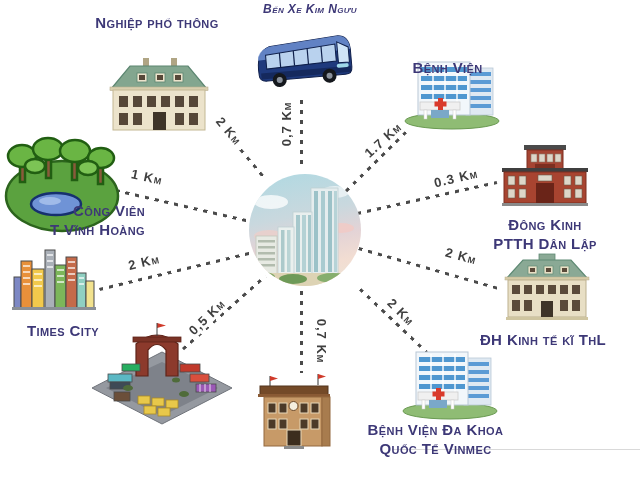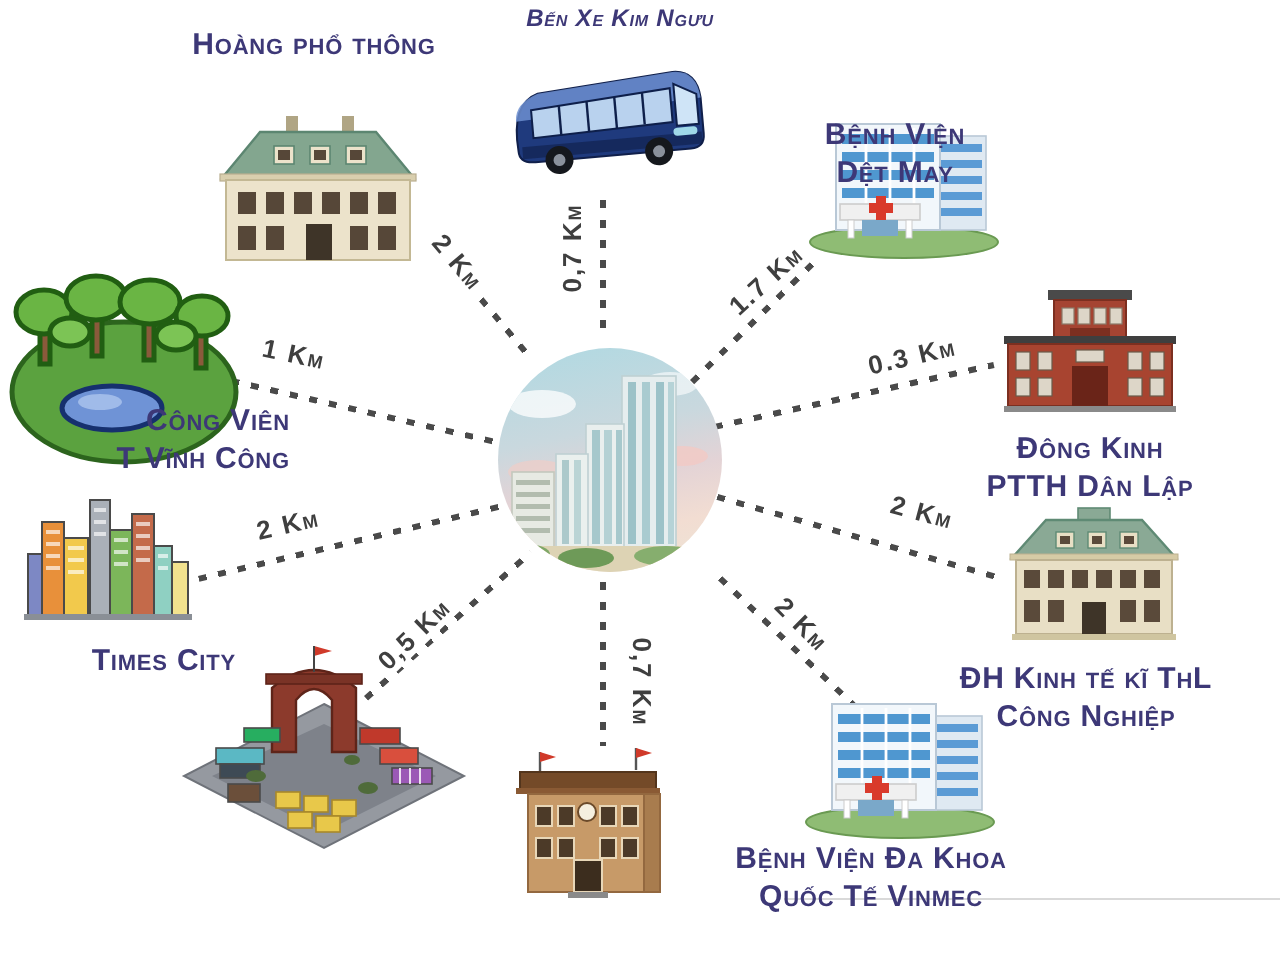--- a/index.html
+++ b/index.html
@@ -96,21 +96,21 @@
         <rect x="88" y="41" width="12" height="4" rx="2" fill="#9fd8e8"></rect>
         <circle cx="30" cy="52" r="7" fill="#15181d"></circle>
           <circle cx="30" cy="52" r="3" fill="#8a919c"></circle>
         <circle cx="80" cy="52" r="7" fill="#15181d"></circle>
           <circle cx="80" cy="52" r="3" fill="#8a919c"></circle>
       </g>
     </svg>
   </div>
 
   <div class="lbl" style="left:52px;top:13px;width:210px;">
-    <span class="l">Hoàng phổ thông</span>
+    <span class="l">Nghiệp phổ thông</span>
   </div>
   <div class="bld" style="left:97px;top:54px;width:124px;height:80px;">
     <svg viewBox="0 0 124 80">
       <rect x="46" y="4" width="6" height="10" fill="#b0a584"></rect>
         <rect x="74" y="4" width="6" height="10" fill="#b0a584"></rect>
       <polygon points="14,35 33,12 91,12 110,35" fill="#83a68f" stroke="#5c8671" stroke-width="1.2"></polygon>
       <rect x="40" y="19" width="10" height="9" fill="#ece3cb" stroke="#5c8671" stroke-width="0.8"></rect>
         <rect x="42" y="21" width="6" height="5" fill="#564738"></rect>
       <rect x="58" y="19" width="10" height="9" fill="#ece3cb" stroke="#5c8671" stroke-width="0.8"></rect>
         <rect x="60" y="21" width="6" height="5" fill="#564738"></rect>
@@ -127,21 +127,20 @@
       <rect x="22" y="59" width="9" height="12" fill="#564738"></rect>
         <rect x="36" y="59" width="9" height="12" fill="#564738"></rect>
       <rect x="56" y="58" width="13" height="18" fill="#3e3428"></rect>
       <rect x="78" y="59" width="9" height="12" fill="#564738"></rect>
         <rect x="92" y="59" width="9" height="12" fill="#564738"></rect>
     </svg>
   </div>
 
   <div class="lbl" style="left:385px;top:23px;width:125px;margin-top:35px;">
     <span class="l">Bệnh Viện</span>
-    <span class="l">Dệt May</span>
   </div>
   <div class="bld" style="left:402px;top:58px;width:100px;height:72px;">
     <svg viewBox="0 0 100 72">
       <ellipse cx="50" cy="63" rx="47" ry="8" fill="#8fbc74" stroke="#6a9a52" stroke-width="1"></ellipse>
       <rect x="64" y="10" width="27" height="47" fill="#dfe9f2" stroke="#b9c8d6" stroke-width="0.8"></rect>
       <rect x="66" y="14" width="23" height="4" fill="#5b9bd5"></rect>
         <rect x="66" y="22" width="23" height="4" fill="#5b9bd5"></rect>
       <rect x="66" y="30" width="23" height="4" fill="#5b9bd5"></rect>
         <rect x="66" y="38" width="23" height="4" fill="#5b9bd5"></rect>
       <rect x="66" y="46" width="23" height="4" fill="#5b9bd5"></rect>
@@ -176,21 +175,21 @@
         <ellipse cx="99" cy="34" rx="13" ry="10" fill="#6ab544"></ellipse>
         <ellipse cx="33" cy="42" rx="10" ry="7" fill="#7cc455"></ellipse>
         <ellipse cx="86" cy="44" rx="10" ry="7" fill="#7cc455"></ellipse>
       </g>
       <ellipse cx="54" cy="80" rx="25" ry="11" fill="#6f93d6" stroke="#16306e" stroke-width="2.5"></ellipse>
       <ellipse cx="48" cy="77" rx="11" ry="4" fill="#a9c2ec" opacity="0.85"></ellipse>
     </svg>
   </div>
   <div class="lbl" style="left:10px;top:201px;width:135px;text-align:right;">
     <span class="l">Công Viên</span>
-    <span class="l">T Vĩnh Công</span>
+    <span class="l">T Vĩnh Hoàng</span>
   </div>
 
   <div class="bld" style="left:498px;top:142px;width:94px;height:66px;">
     <svg viewBox="0 0 94 66">
       <rect x="26" y="3" width="42" height="5" fill="#4a4a4a"></rect>
       <rect x="29" y="8" width="36" height="20" fill="#a54432" stroke="#7c2f20" stroke-width="1"></rect>
       <rect x="33" y="12" width="6" height="8" fill="#ddd6c8" stroke="#8a7a6a" stroke-width="0.6"></rect>
       <rect x="41" y="12" width="6" height="8" fill="#ddd6c8" stroke="#8a7a6a" stroke-width="0.6"></rect>
       <rect x="49" y="12" width="6" height="8" fill="#ddd6c8" stroke="#8a7a6a" stroke-width="0.6"></rect>
       <rect x="57" y="12" width="6" height="8" fill="#ddd6c8" stroke="#8a7a6a" stroke-width="0.6"></rect>
@@ -244,21 +243,21 @@
         <rect x="56" y="15" width="7" height="2"></rect>
           <rect x="56" y="21" width="7" height="2"></rect>
           <rect x="56" y="27" width="7" height="2"></rect>
           <rect x="56" y="33" width="7" height="2"></rect>
         <rect x="67" y="31" width="5" height="2"></rect>
           <rect x="67" y="37" width="5" height="2"></rect>
       </g>
       <rect x="0" y="61" width="84" height="3" fill="#8a8f96"></rect>
     </svg>
   </div>
-  <div class="lbl" style="left:8px;top:321px;width:110px;text-align:right;">
+  <div class="lbl" style="left:8px;top:321px;width:110px;text-align:center;">
     <span class="l">Times City</span>
   </div>
 
   <div class="bld" style="left:498px;top:248px;width:98px;height:80px;">
     <svg viewBox="0 0 98 80">
       <rect x="41" y="6" width="16" height="8" fill="#8aa995" stroke="#5f8a74" stroke-width="0.8"></rect>
       <polygon points="8,31 25,12 73,12 90,31" fill="#8aa995" stroke="#5f8a74" stroke-width="1.2"></polygon>
       <rect x="30" y="18" width="9" height="8" fill="#e8dfc5" stroke="#5f8a74" stroke-width="0.7"></rect>
         <rect x="32" y="20" width="5" height="4" fill="#5a4a3a"></rect>
       <rect x="46" y="18" width="9" height="8" fill="#e8dfc5" stroke="#5f8a74" stroke-width="0.7"></rect>
@@ -276,21 +275,20 @@
       <rect x="14" y="52" width="8" height="11" fill="#5a4a3a"></rect>
         <rect x="26" y="52" width="8" height="11" fill="#5a4a3a"></rect>
       <rect x="62" y="52" width="8" height="11" fill="#5a4a3a"></rect>
         <rect x="74" y="52" width="8" height="11" fill="#5a4a3a"></rect>
       <rect x="43" y="53" width="12" height="16" fill="#3e3428"></rect>
       <rect x="8" y="69" width="82" height="3" fill="#cfc5a0"></rect>
     </svg>
   </div>
   <div class="lbl" style="left:468px;top:330px;width:150px;">
     <span class="l">ĐH Kinh tế kĩ ThL</span>
-    <span class="l">Công Nghiệp</span>
   </div>
 
   <div class="bld" style="left:88px;top:322px;width:148px;height:106px;">
     <svg viewBox="0 0 148 106">
       <polygon points="74,30 144,66 74,102 4,66" fill="#9599a0" stroke="#6f737a" stroke-width="1"></polygon>
       <polygon points="74,40 130,66 74,94 18,66" fill="#7e828a"></polygon>
       <path d="M48,54 L48,22 Q69,4 90,22 L90,54 L78,54 L78,28 Q69,17 60,28 L60,54 Z" fill="#8c3a2c" stroke="#5e2419" stroke-width="1.2"></path>
       <rect x="45" y="15" width="48" height="5" fill="#7a3326" stroke="#5e2419" stroke-width="0.8"></rect>
       <polygon points="69,6 69,1 78,3.5" fill="#d03a2a"></polygon>
         <line x1="69" y1="14" x2="69" y2="1" stroke="#444" stroke-width="1"></line>

